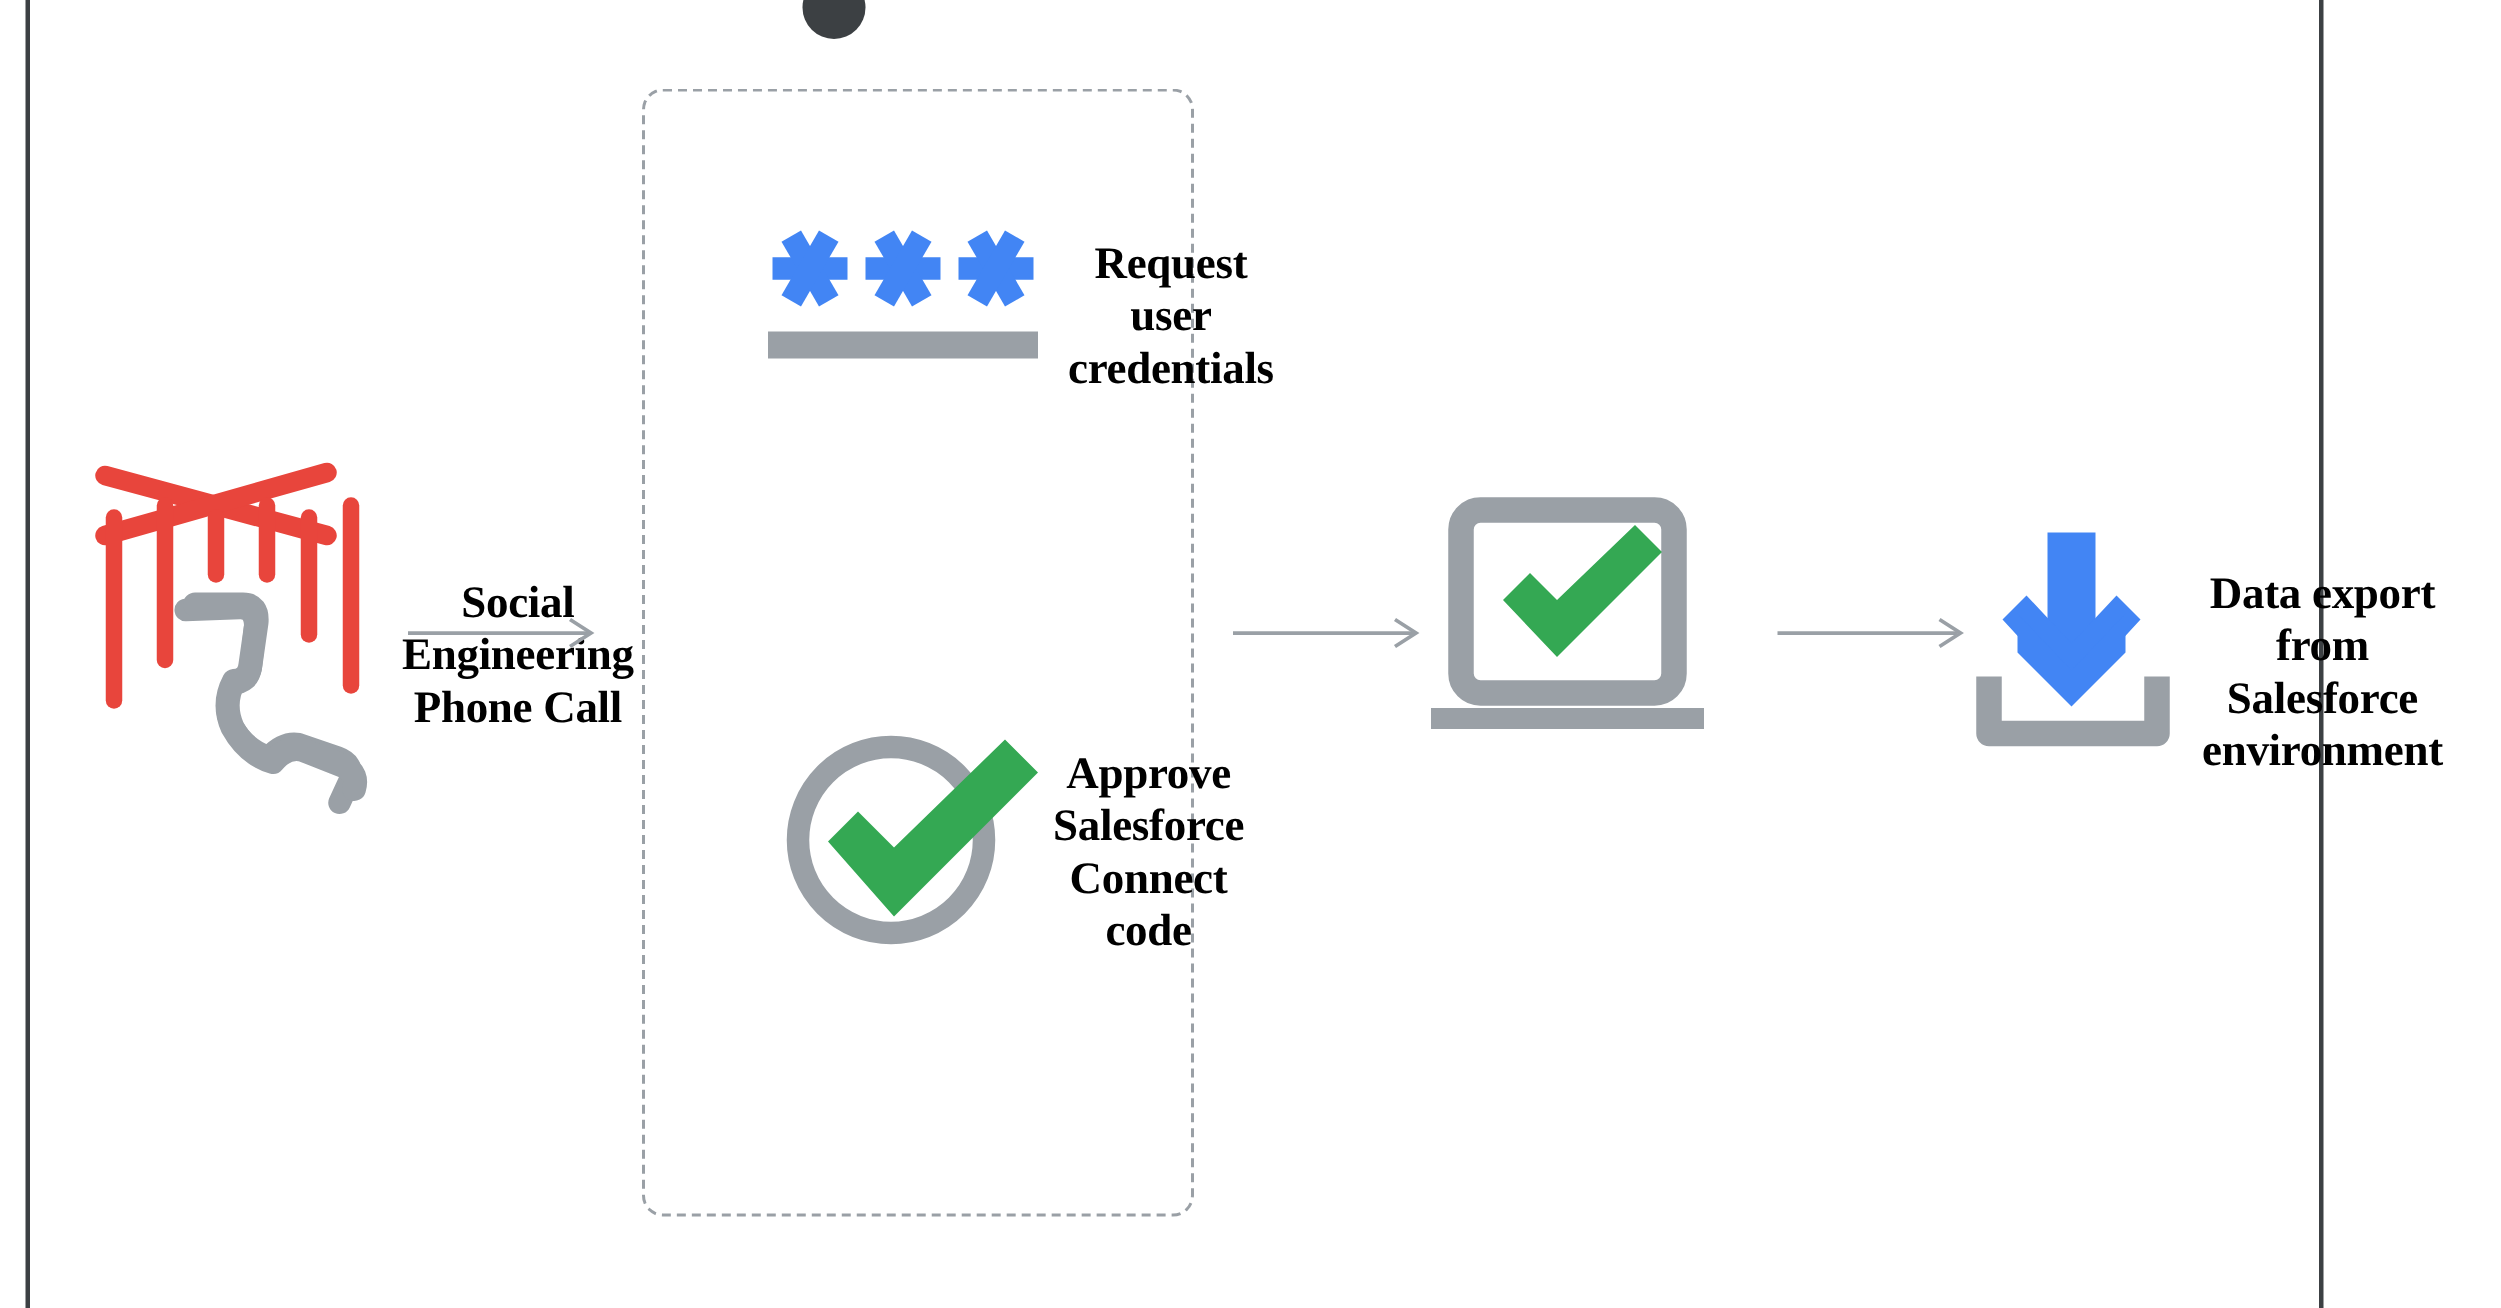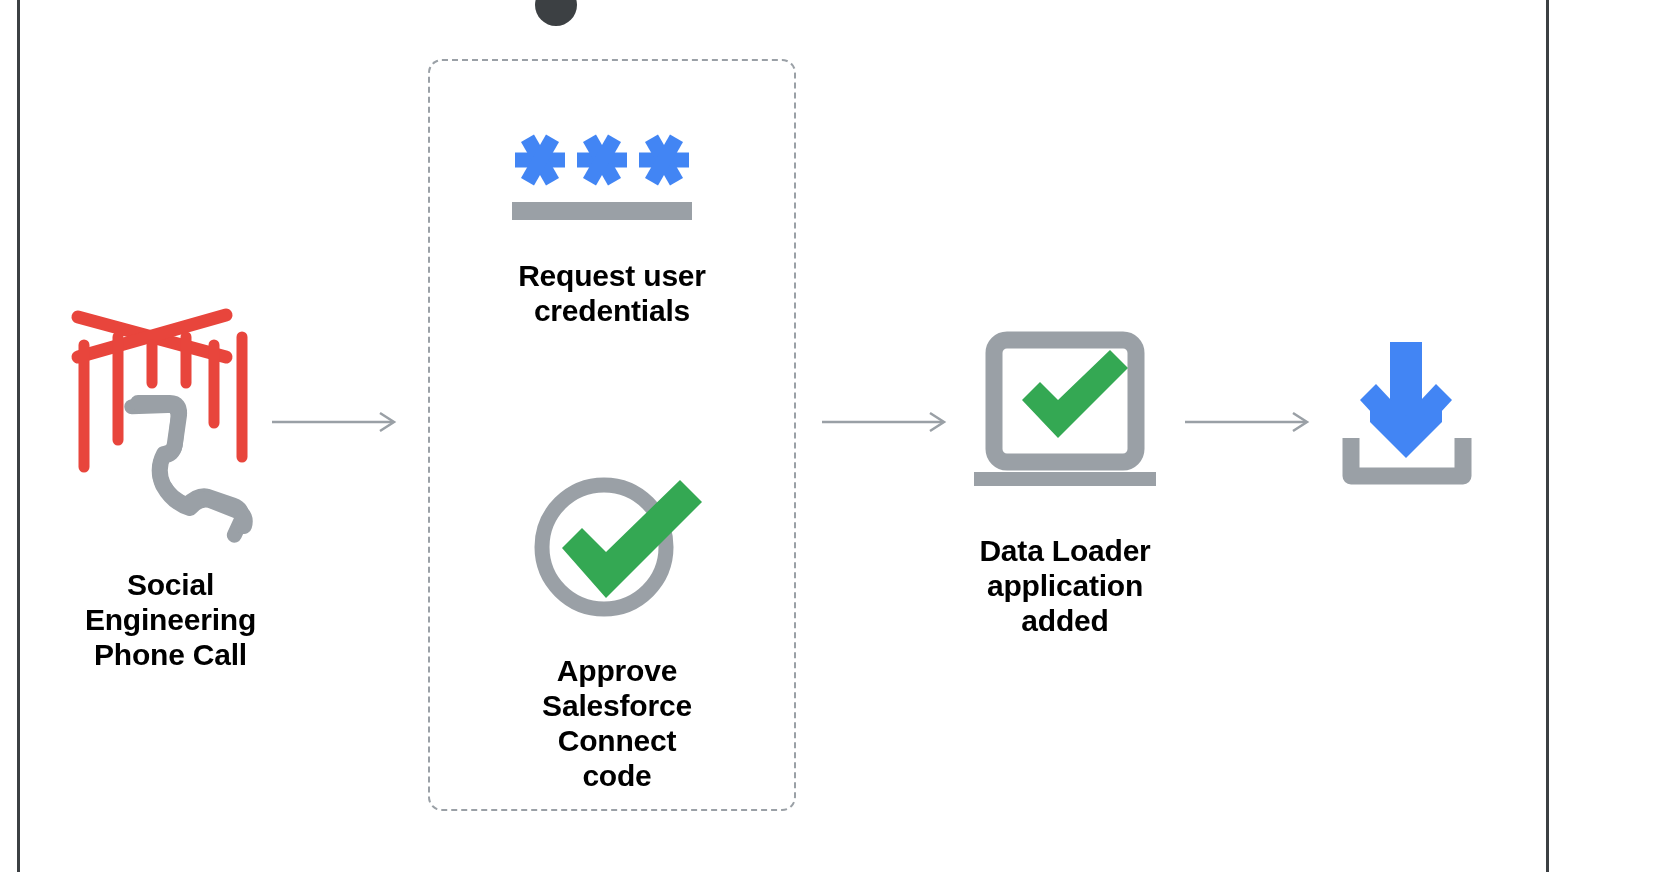--- a/index.html
+++ b/index.html
@@ -40,22 +40,23 @@
     left: 428px; top: 59px;
     width: 368px; height: 752px;
     border: 2px dashed #9aa0a6;
     border-radius: 14px;
   }
 
   
   .step {
     position: absolute;
     display: flex;
-    flex-direction: column;
+    flex-direction: row;
     align-items: center;
+    font-family: Liberation Serif, serif;
   }
   .step-label {
     text-align: center;
     font-weight: 700;
     font-size: 30px;
     line-height: 35px;
     color: #000000;
     letter-spacing: -0.2px;
     white-space: pre-line;
   }
@@ -186,23 +187,20 @@
     <div class="icon-laptop">
       <svg width="190" height="155" viewBox="0 0 190 155">
 
         <rect x="24" y="2" width="142" height="122" rx="13" ry="13" fill="none" stroke="#9aa0a6" stroke-width="17"></rect>
 
         <rect x="4" y="134" width="182" height="14" fill="#9aa0a6"></rect>
 
         <polygon points="52,62 70,44 88,62 140,12 158,30 88,100" fill="#34a853"></polygon>
       </svg>
     </div>
-    <div class="step-label" style="margin-top:40px;">Data Loader
-application
-added</div>
   </div>
 
   <div class="arrow" style="left:1185px; top:410px; width:130px;">
     <svg width="130" height="24" viewBox="0 0 130 24">
       <line x1="0" y1="12" x2="120" y2="12" stroke="#9aa0a6" stroke-width="2.5"></line>
       <polyline points="108,3 122,12 108,21" fill="none" stroke="#9aa0a6" stroke-width="2.5"></polyline>
     </svg>
   </div>
 
   <div class="step" style="left:1288px; top:338px; width:230px;">
@@ -211,15 +209,18 @@
 
         <path d="M38 100 L38 138 L150 138 L150 100" fill="none" stroke="#9aa0a6" stroke-width="17" stroke-linejoin="round"></path>
 
         <g fill="#4285f4">
           <rect x="77" y="4" width="32" height="84"></rect>
           <polygon points="47,62 93,112 139,62 123,46 93,78 63,46"></polygon>
           <polygon points="57,58 93,96 129,58 129,84 93,120 57,84"></polygon>
         </g>
       </svg>
     </div>
+    <div class="step-label" style="margin-top:40px;">Data export
+from Salesforce
+environment</div>
   </div>
 
 </div>
 
 </body></html>

